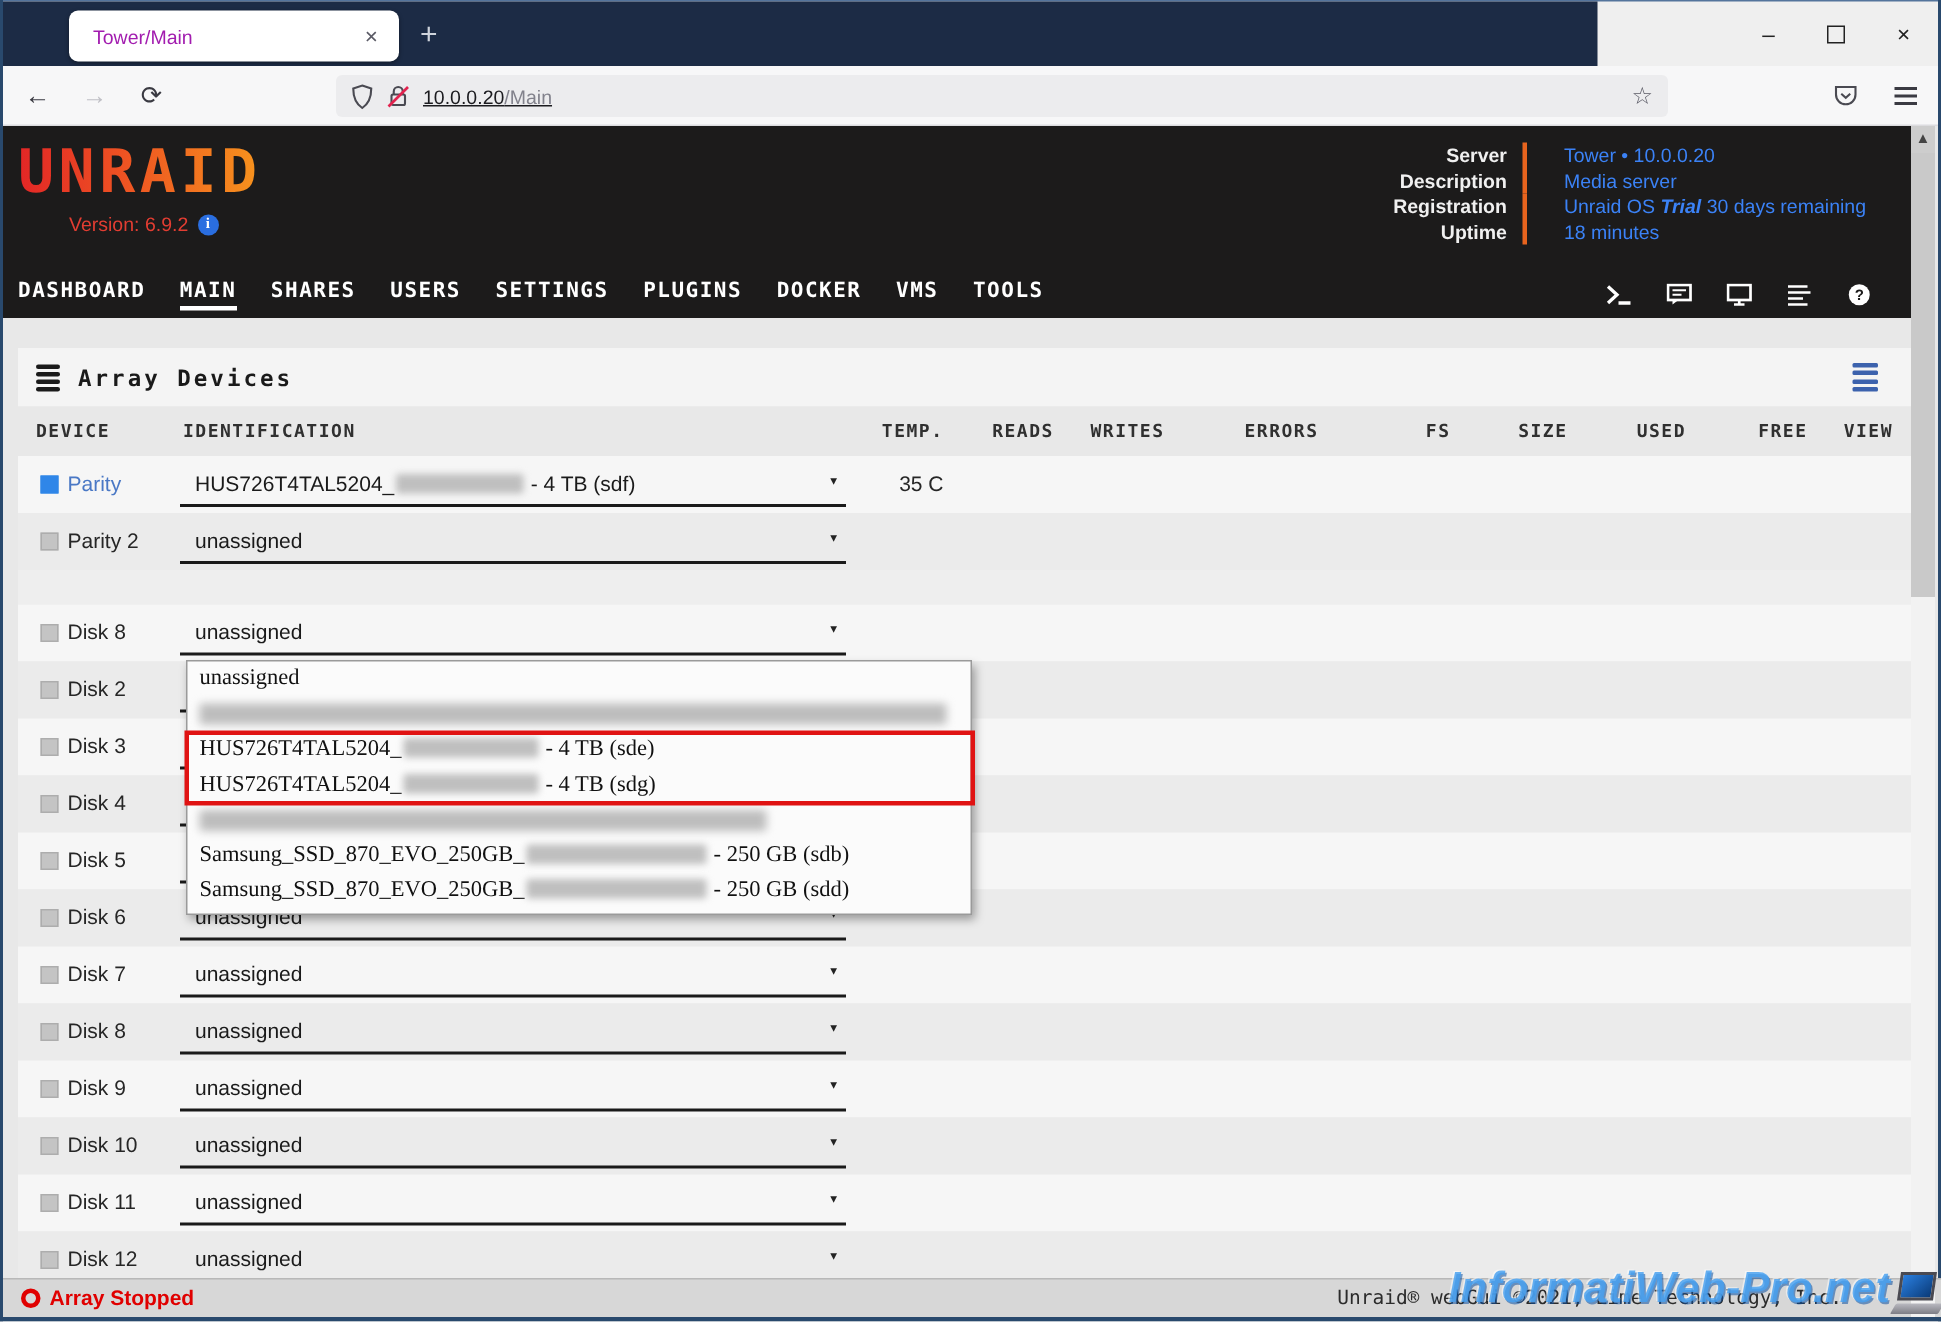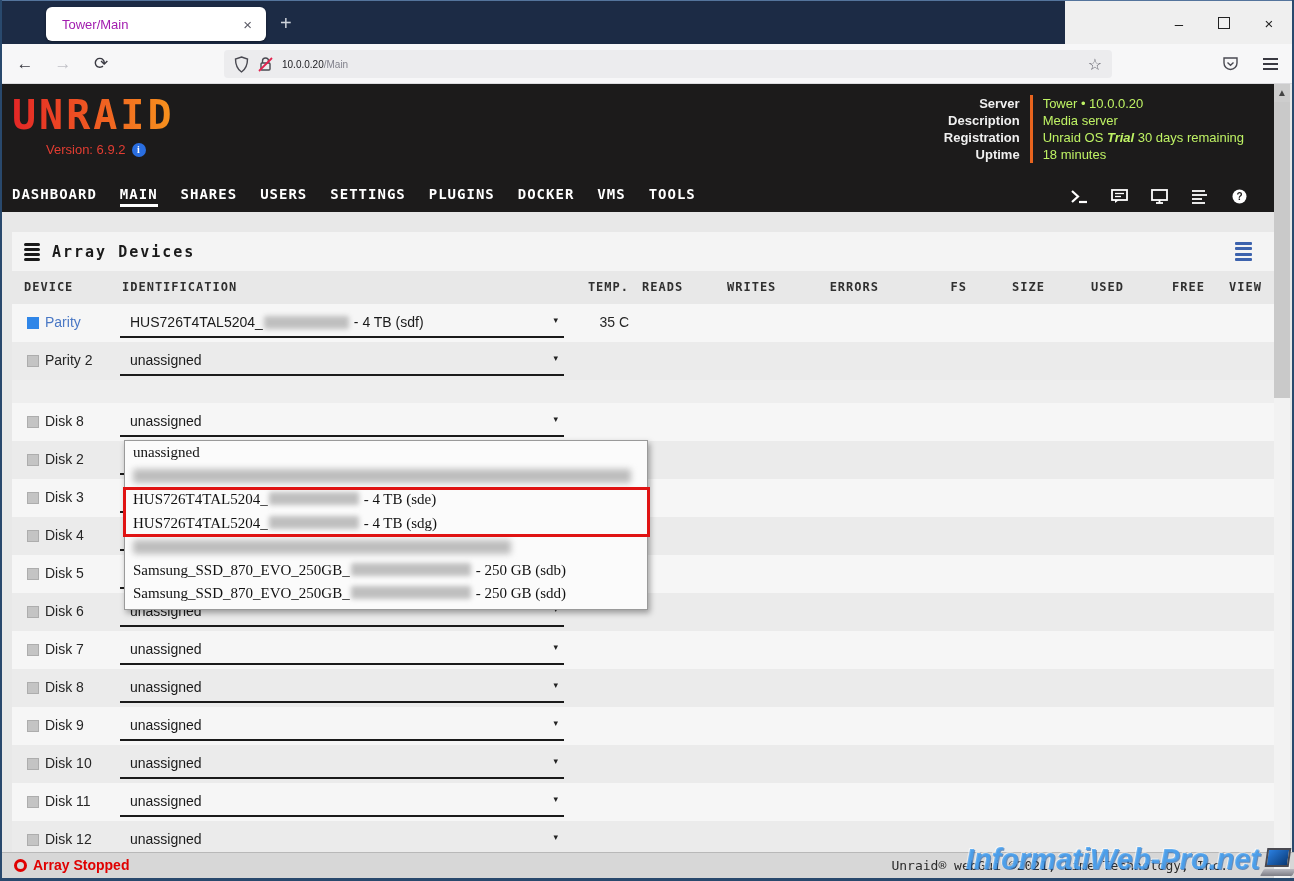--- a/index.html
+++ b/index.html
@@ -19,42 +19,42 @@
   .wc { font-size:15px; width:18px; text-align:center; }
   .wc-max { width:12px; height:12px; border:1.5px solid #222; }
 
   .toolbar { position:absolute; left:0; top:44px; width:100%; height:40px; background:#f7f7f8; border-bottom:1px solid #dcdcdf;
              display:flex; align-items:center; }
   .navbtn { width:30px; text-align:center; font-size:17px; color:#3a3a42; margin-left:8px; }
   .navbtn.disabled { color:#c0c0c6; }
   .urlbar { position:absolute; left:222px; top:6px; width:888px; height:28px; background:#ececee; border-radius:4px;
             display:flex; align-items:center; padding:0 10px; }
   .urlbar .sep { flex:1; }
-  .url-text { font-size:10px; color:#1b1b1f; margin-left:8px; }
+  .url-text { font-size:13px; color:#1b1b1f; margin-left:8px;text-decoration:underline; }
   .url-path { color:#82828c; }
   .icon-svg { display:block; }
   .star { font-size:16px; color:#5b5b66; }
   .toolbar-right { position:absolute; right:14px; top:44px; height:40px; display:flex; align-items:center; gap:24px; }
   .hamburger { display:flex; flex-direction:column; gap:3px; }
   .hamburger i { width:15px; height:1.8px; background:#3a3a42; display:block; }
 
   
   .uheader { position:absolute; left:0; top:84px; width:1276px; height:96px; background:#1c1b1b; }
   .logo { position:absolute; left:10px; top:8px; font-family:"DejaVu Sans Mono",monospace; font-weight:bold;
           font-size:40px; letter-spacing:3px;
           background:linear-gradient(90deg,#e32626,#ef5a22,#f7941d); -webkit-background-clip:text; background-clip:text;
           color:transparent; }
   .version-line { position:absolute; left:44px; top:58px; display:flex; align-items:center; gap:6px; }
   .version-text { color:#e23d32; font-size:13px; }
   .info-badge { width:14px; height:14px; border-radius:50%; background:#2a6ee0; color:#fff; font-size:10px; font-weight:bold;
                 text-align:center; line-height:14px; font-family:"Liberation Serif",serif; }
   .srv-grid { position:absolute; top:11px; right:34px; display:grid; grid-template-columns:auto auto; line-height:17px; }
   .srv-label { color:#f0f0f0; font-size:13px; font-weight:bold; text-align:right; padding-right:10px;
                border-right:3px solid #e8641e; }
-  .srv-value { color:#bef264; font-size:13px; padding-left:10px; }
+  .srv-value { color:#3b82f6; font-size:13px; padding-left:25px; }
   .srv-em { font-weight:bold; font-style:italic; }
 
   
   .unav { position:absolute; left:0; top:180px; width:1276px; height:32px; background:#1c1b1b; display:flex; align-items:center; }
   .unav-items { display:flex; gap:23px; padding-left:10px; }
   .unav-item { color:#fff; font-family:"DejaVu Sans Mono",monospace; font-weight:bold; font-size:14px; letter-spacing:1px;
                padding-bottom:2px; }
   .unav-item.active { border-bottom:3px solid #fff; }
   .unav-icons { position:absolute; right:30px; display:flex; gap:23px; align-items:center; }
   .unav-ic { color:#fff; width:17px; height:15px; }
@@ -242,21 +242,21 @@
           <i></i>
           <i></i>
           <i></i>
         </span>
     </div>
 
     <div class="thead">
       <span class="th" style="left:12px">DEVICE</span>
       <span class="th" style="left:110px">IDENTIFICATION</span>
       <span class="th" style="left:555px;width:62px;text-align:right">TEMP.</span>
-      <span class="th" style="left:630px;width:80px;text-align:left">READS</span>
+      <span class="th" style="left:630px;width:80px;text-align:center">READS</span>
       <span class="th" style="left:715px;width:75px;text-align:left">WRITES</span>
       <span class="th" style="left:795px;width:72px;text-align:right">ERRORS</span>
       <span class="th" style="left:880px;width:75px;text-align:right">FS</span>
       <span class="th" style="left:965px;width:68px;text-align:right">SIZE</span>
       <span class="th" style="left:1040px;width:72px;text-align:right">USED</span>
       <span class="th" style="left:1120px;width:73px;text-align:right">FREE</span>
       <span class="th" style="left:1200px;width:50px;text-align:right">VIEW</span>
     </div>
 
     <div class="rows">

